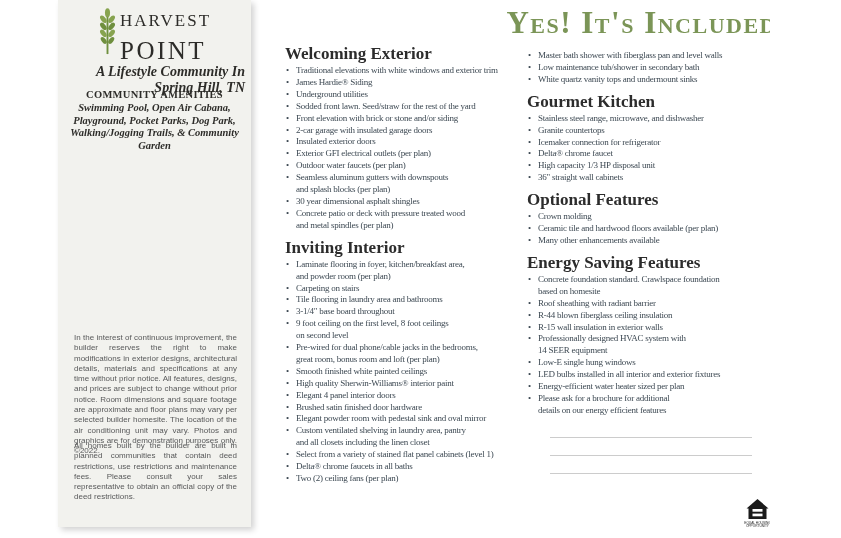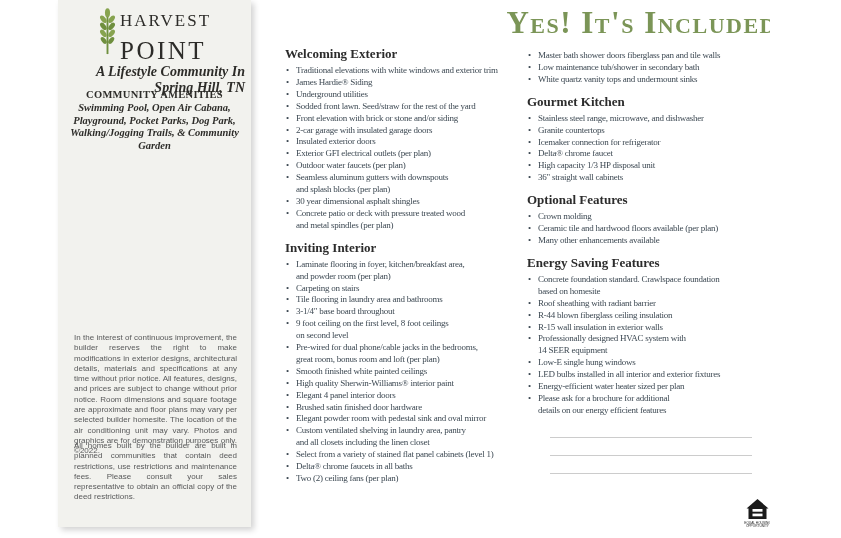--- a/index.html
+++ b/index.html
@@ -26,21 +26,21 @@
   .disclaimer-1 { top:333px; }
   .disclaimer-2 { top:441px; }
 
   
   .main-title { position:absolute; left:285px; top:5px; width:492px; text-align:right;
              font-size:31px; font-variant:small-caps; letter-spacing:1.5px; color:#7b9557; }
   .col { position:absolute; }
   .col-1 { left:285px; top:46px; width:240px; }
   .col-2 { left:527px; top:50px; width:252px; }
   .feature-section + .feature-section { margin-top:8px; }
-  .section-heading { font-size:13px; font-weight:bold; color:#2c2c2c; line-height:16px; margin-bottom:3px; }
+  .section-heading { font-size:17px; font-weight:bold; color:#2c2c2c; line-height:16px; margin-bottom:3px; }
   .feature-list { list-style:none; }
   .feature-item { position:relative; padding-left:11px; font-size:9px; letter-spacing:-0.25px;
              line-height:11.9px; color:#3d4953; white-space:pre-line; }
   .feature-item::before { content:"•"; position:absolute; left:1px; top:0; }
 
   
   .signature-lines { position:absolute; left:550px; top:420px; width:202px; }
   .signature-line { height:18px; border-bottom:1px solid #cccccc; }
   .equal-housing { position:absolute; left:744px; top:498px; width:27px; height:31px; }
 </style>
@@ -121,21 +121,21 @@
 and all closets including the linen closet</li>
           <li class="feature-item">Select from a variety of stained flat panel cabinets (level 1)</li>
           <li class="feature-item">Delta® chrome faucets in all baths</li>
           <li class="feature-item">Two (2) ceiling fans (per plan)</li>
         </ul>
       </section>
     </div>
   <div class="col col-2">
       <section class="feature-section">
         <ul class="feature-list">
-          <li class="feature-item">Master bath shower doors fiberglass pan and tile walls</li>
+          <li class="feature-item">Master bath shower with fiberglass pan and level walls</li>
           <li class="feature-item">Low maintenance tub/shower in secondary bath</li>
           <li class="feature-item">White quartz vanity tops and undermount sinks</li>
         </ul>
       </section>
       <section class="feature-section">
         <h3 class="section-heading">Gourmet Kitchen</h3>
         <ul class="feature-list">
           <li class="feature-item">Stainless steel range, microwave, and dishwasher</li>
           <li class="feature-item">Granite countertops</li>
           <li class="feature-item">Icemaker connection for refrigerator</li>

